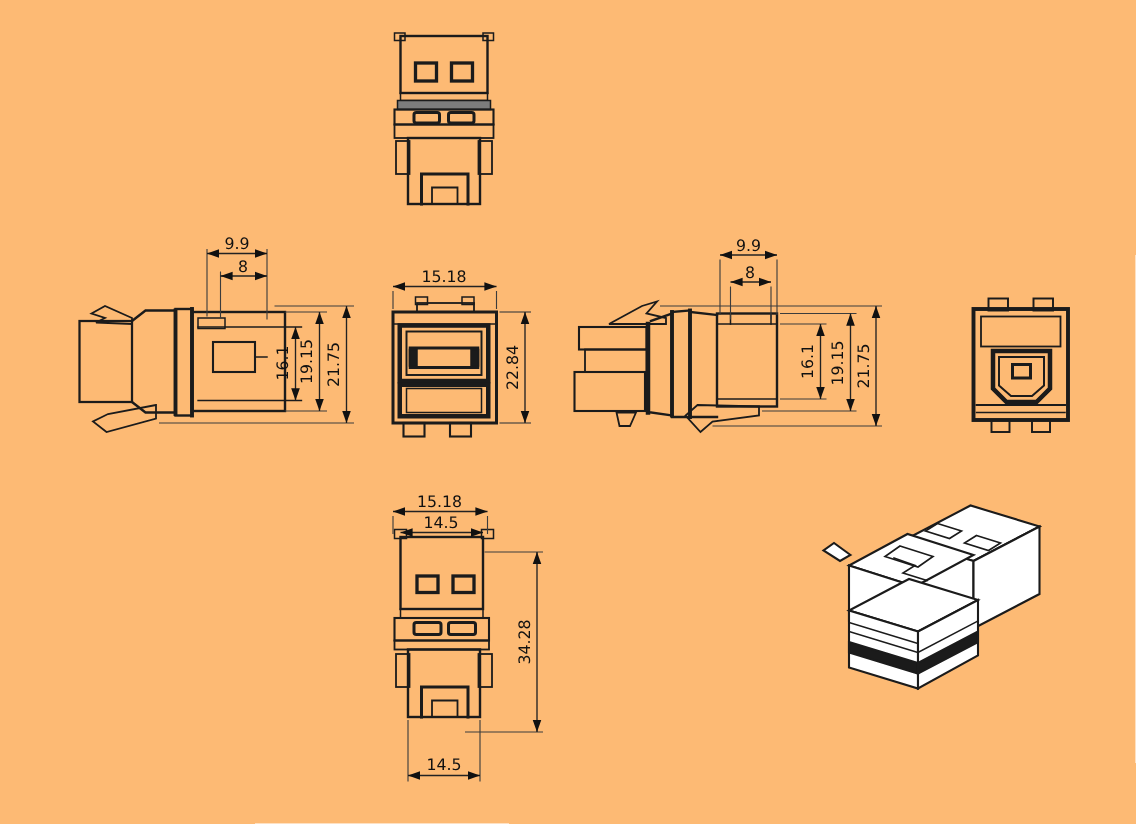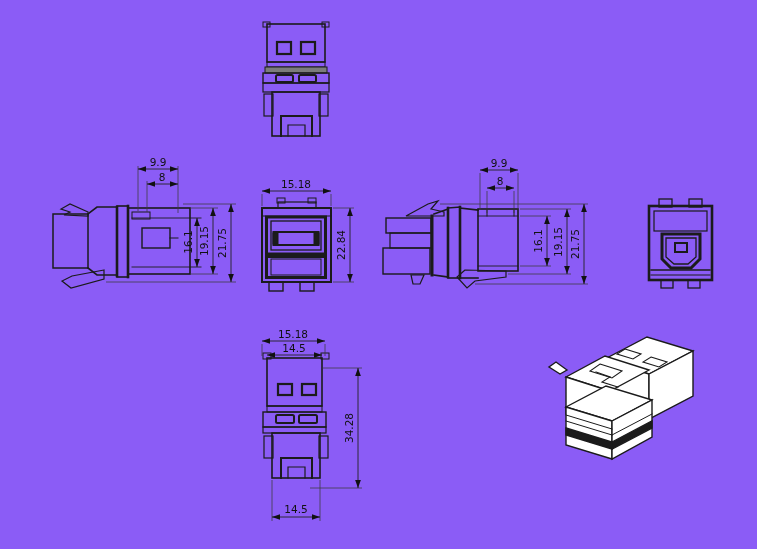--- a/index.html
+++ b/index.html
@@ -1,16 +1,16 @@
 <!DOCTYPE html>
 <html><head>
 <meta charset="utf-8">
 <style>
   html,body{margin:0;padding:0;background:#ffffff;}
-  .canvas{position:relative;width:757px;height:549px;background:#8b5cf6;overflow:hidden;
+  .canvas{position:relative;width:757px;height:549px;background:#fdba74;overflow:hidden;
           font-family:"DejaVu Sans", sans-serif;}
   svg{position:absolute;left:0;top:0;}
   .view{fill:none;stroke:#1b1b1b;stroke-linejoin:miter;stroke-linecap:square;}
   .dimline{stroke:#222222;stroke-width:0.9;fill:none;}
   .ext{stroke:#3c3c3c;stroke-width:0.75;fill:none;}
   .dim-text{font:10.5px "DejaVu Sans", sans-serif;fill:#111111;stroke:none;}
   .grayband{fill:#7c7c7c;stroke:#1b1b1b;}
   .darkfill{fill:#1b1b1b;stroke:#1b1b1b;}
   .whiteface{fill:#ffffff;stroke:#1b1b1b;}
 </style>

